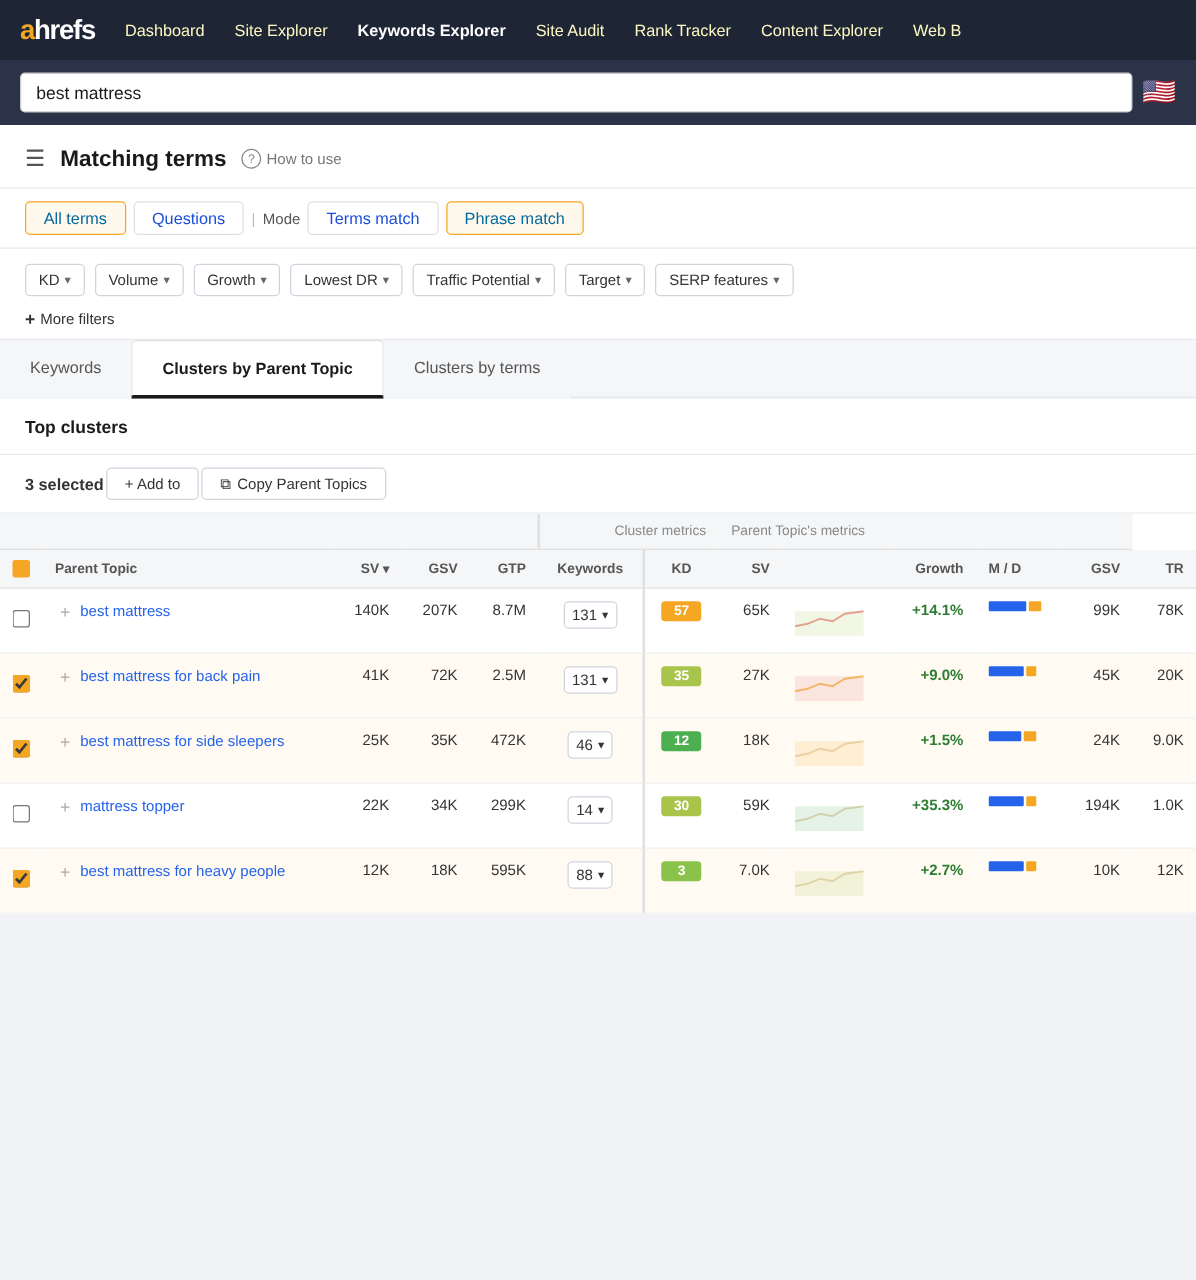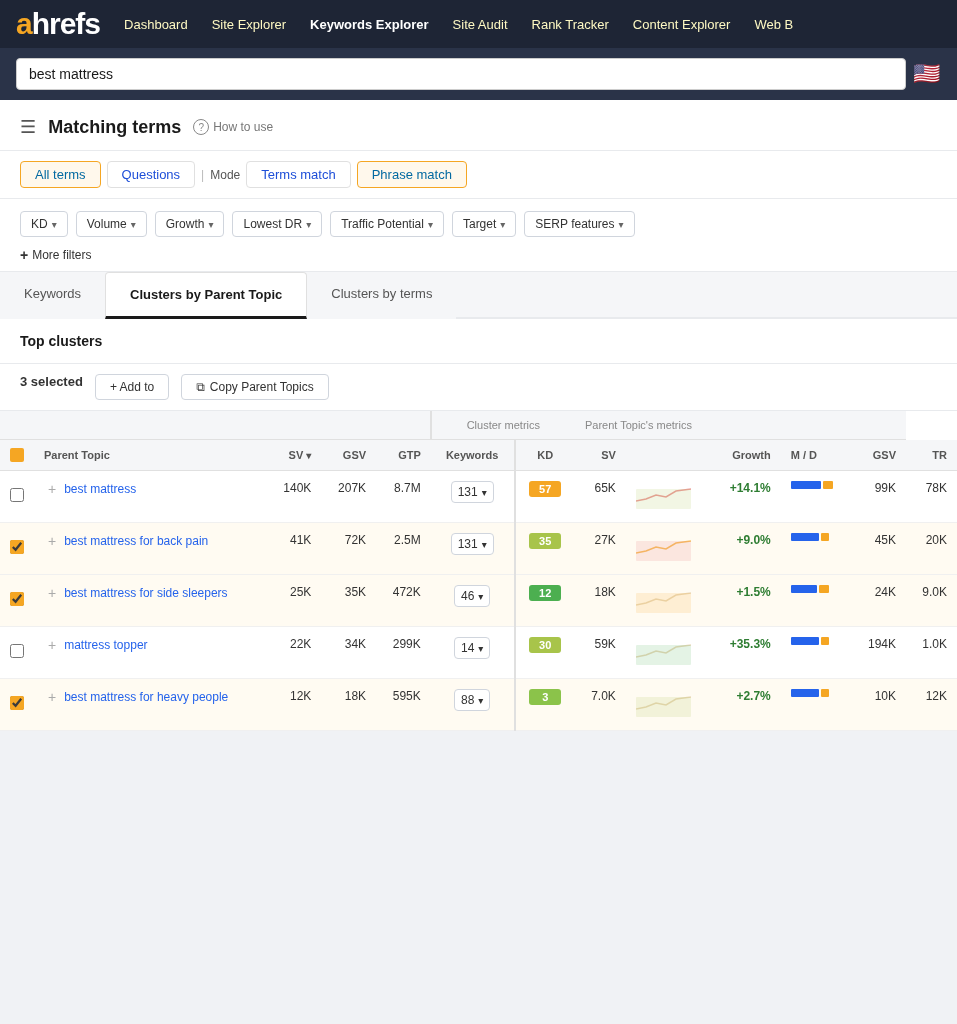--- a/index.html
+++ b/index.html
@@ -1,20 +1,20 @@
 <!DOCTYPE html>
 <html><head>
   <meta charset="utf-8">
   <style>
     * { box-sizing: border-box; margin: 0; padding: 0; }
     body { font-family: -apple-system, BlinkMacSystemFont, 'Segoe UI', Arial, sans-serif; font-size: 13px; background: #f0f2f5; color: #1a1a1a; width: 957px; }
 
     
     .top-nav { background: #1e2535; display: flex; align-items: center; padding: 0 16px; height: 48px; gap: 24px; }
-    .nav-logo { color: #f5a623; font-weight: 900; font-size: 30px; letter-spacing: -1px; }
+    .nav-logo { color: #f5a623; font-weight: 900; font-size: 22px; letter-spacing: -1px; }
     .nav-logo span { color: #fff; }
     .nav-link { color: #fef9c3; font-size: 13px; text-decoration: none; cursor: pointer; white-space: nowrap; }
     .nav-link.active { color: #fff; font-weight: 600; }
 
     
     .search-bar { background: #2a3348; padding: 10px 16px; display: flex; align-items: center; gap: 8px; }
     .search-input { flex: 1; background: #fff; border: 1px solid #ccc; border-radius: 4px; padding: 7px 12px; font-size: 14px; color: #1a1a1a; }
     .flag-icon { font-size: 22px; }
 
     
@@ -43,21 +43,21 @@
     
     .content-tabs { display: flex; border-bottom: 2px solid #e8eaed; background: #f5f6f8; }
     .content-tab { padding: 14px 24px; font-size: 13px; font-weight: 500; color: #555; cursor: pointer; border-bottom: 3px solid transparent; margin-bottom: -2px; background: #f5f6f8; }
     .content-tab.active { color: #1a1a1a; font-weight: 700; background: #fff; border-bottom: 3px solid #1a1a1a; border-left: 1px solid #e0e0e0; border-right: 1px solid #e0e0e0; border-top: 1px solid #e0e0e0; border-radius: 4px 4px 0 0; }
 
     
     .top-clusters-bar { padding: 14px 20px; border-bottom: 1px solid #e8eaed; background: #fff; }
     .top-clusters-label { font-size: 14px; font-weight: 700; color: #1a1a1a; }
 
     
-    .selected-bar { padding: 10px 20px; display: flex; gap: 12px; border-bottom: 1px solid #e8eaed; background: #fff; }
+    .selected-bar { padding: 10px 20px; display: flex; align-items: center; gap: 2px; border-bottom: 1px solid #e8eaed; background: #fff; }
     .selected-count { font-size: 13px; font-weight: 600; color: #333; }
     .action-btn { padding: 5px 14px; border: 1.5px solid #d0d5dd; border-radius: 4px; background: #fff; font-size: 12px; cursor: pointer; display: flex; align-items: center; gap: 5px; color: #333; font-weight: 500; }
 
     
     .table-container { background: #fff; overflow-x: auto; }
     table { width: 100%; border-collapse: collapse; font-size: 12px; }
     thead tr { background: #f5f6f8; }
     thead th { padding: 8px 10px; text-align: left; font-weight: 600; color: #555; border-bottom: 1px solid #e0e0e0; white-space: nowrap; font-size: 11px; }
     thead th.right { text-align: right; }
     tbody tr { border-bottom: 1px solid #f0f0f0; }
@@ -177,21 +177,21 @@
       <span>⧉</span>
       <span>Copy Parent Topics</span>
     </button>
   </div>
 
   <div class="table-container">
     <table>
       <thead>
         <tr>
           <th colspan="5" style="text-align:center;"></th>
-          <th colspan="2" style="text-align:center;border-left:2px solid #e0e0e0;margin-left:22px;"><span style="font-size:11px;color:#888;font-weight:400;">Cluster metrics</span></th>
+          <th colspan="2" style="text-align:right;border-left:2px solid #e0e0e0;margin-left:22px;"><span style="font-size:11px;color:#888;font-weight:400;">Cluster metrics</span></th>
           <th colspan="5" style="text-align:left;"><span style="font-size:11px;color:#888;font-weight:400;">Parent Topic's metrics</span></th>
         </tr>
         <tr>
           <th style="width:22px;">
             <span style="display:inline-block;width:14px;height:14px;background:#f5a623;border-radius:2px;vertical-align:middle;"></span>
           </th>
           <th>Parent Topic</th>
           <th class="right">
             <span>SV</span> <span style="font-size:10px;">▾</span>
           </th>

